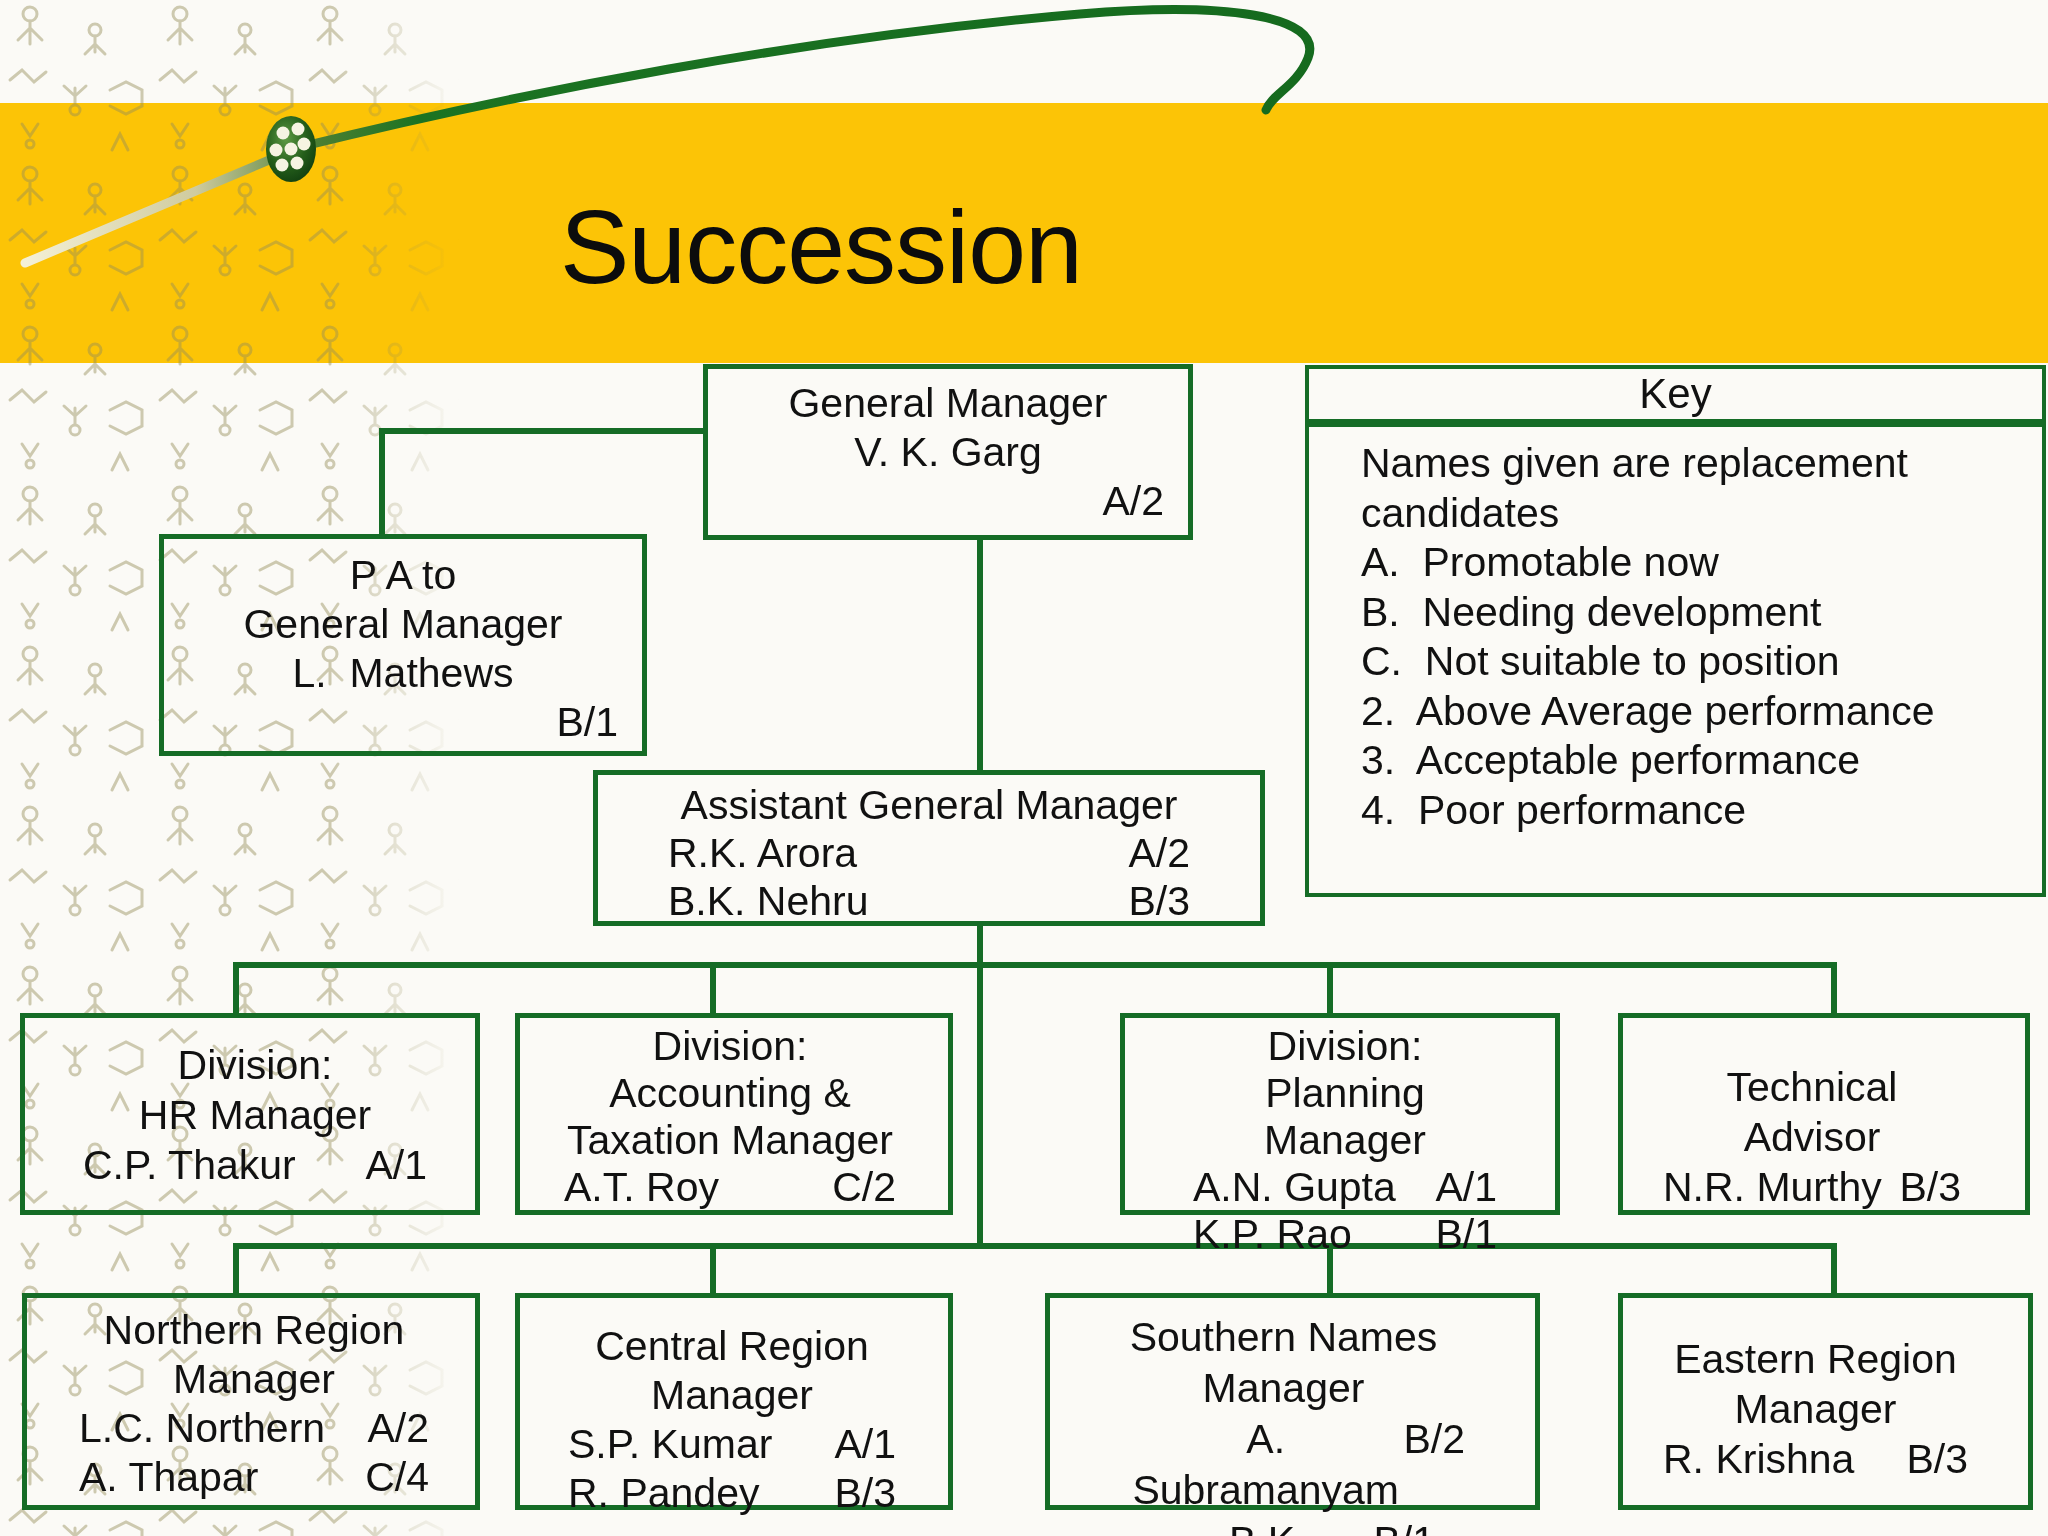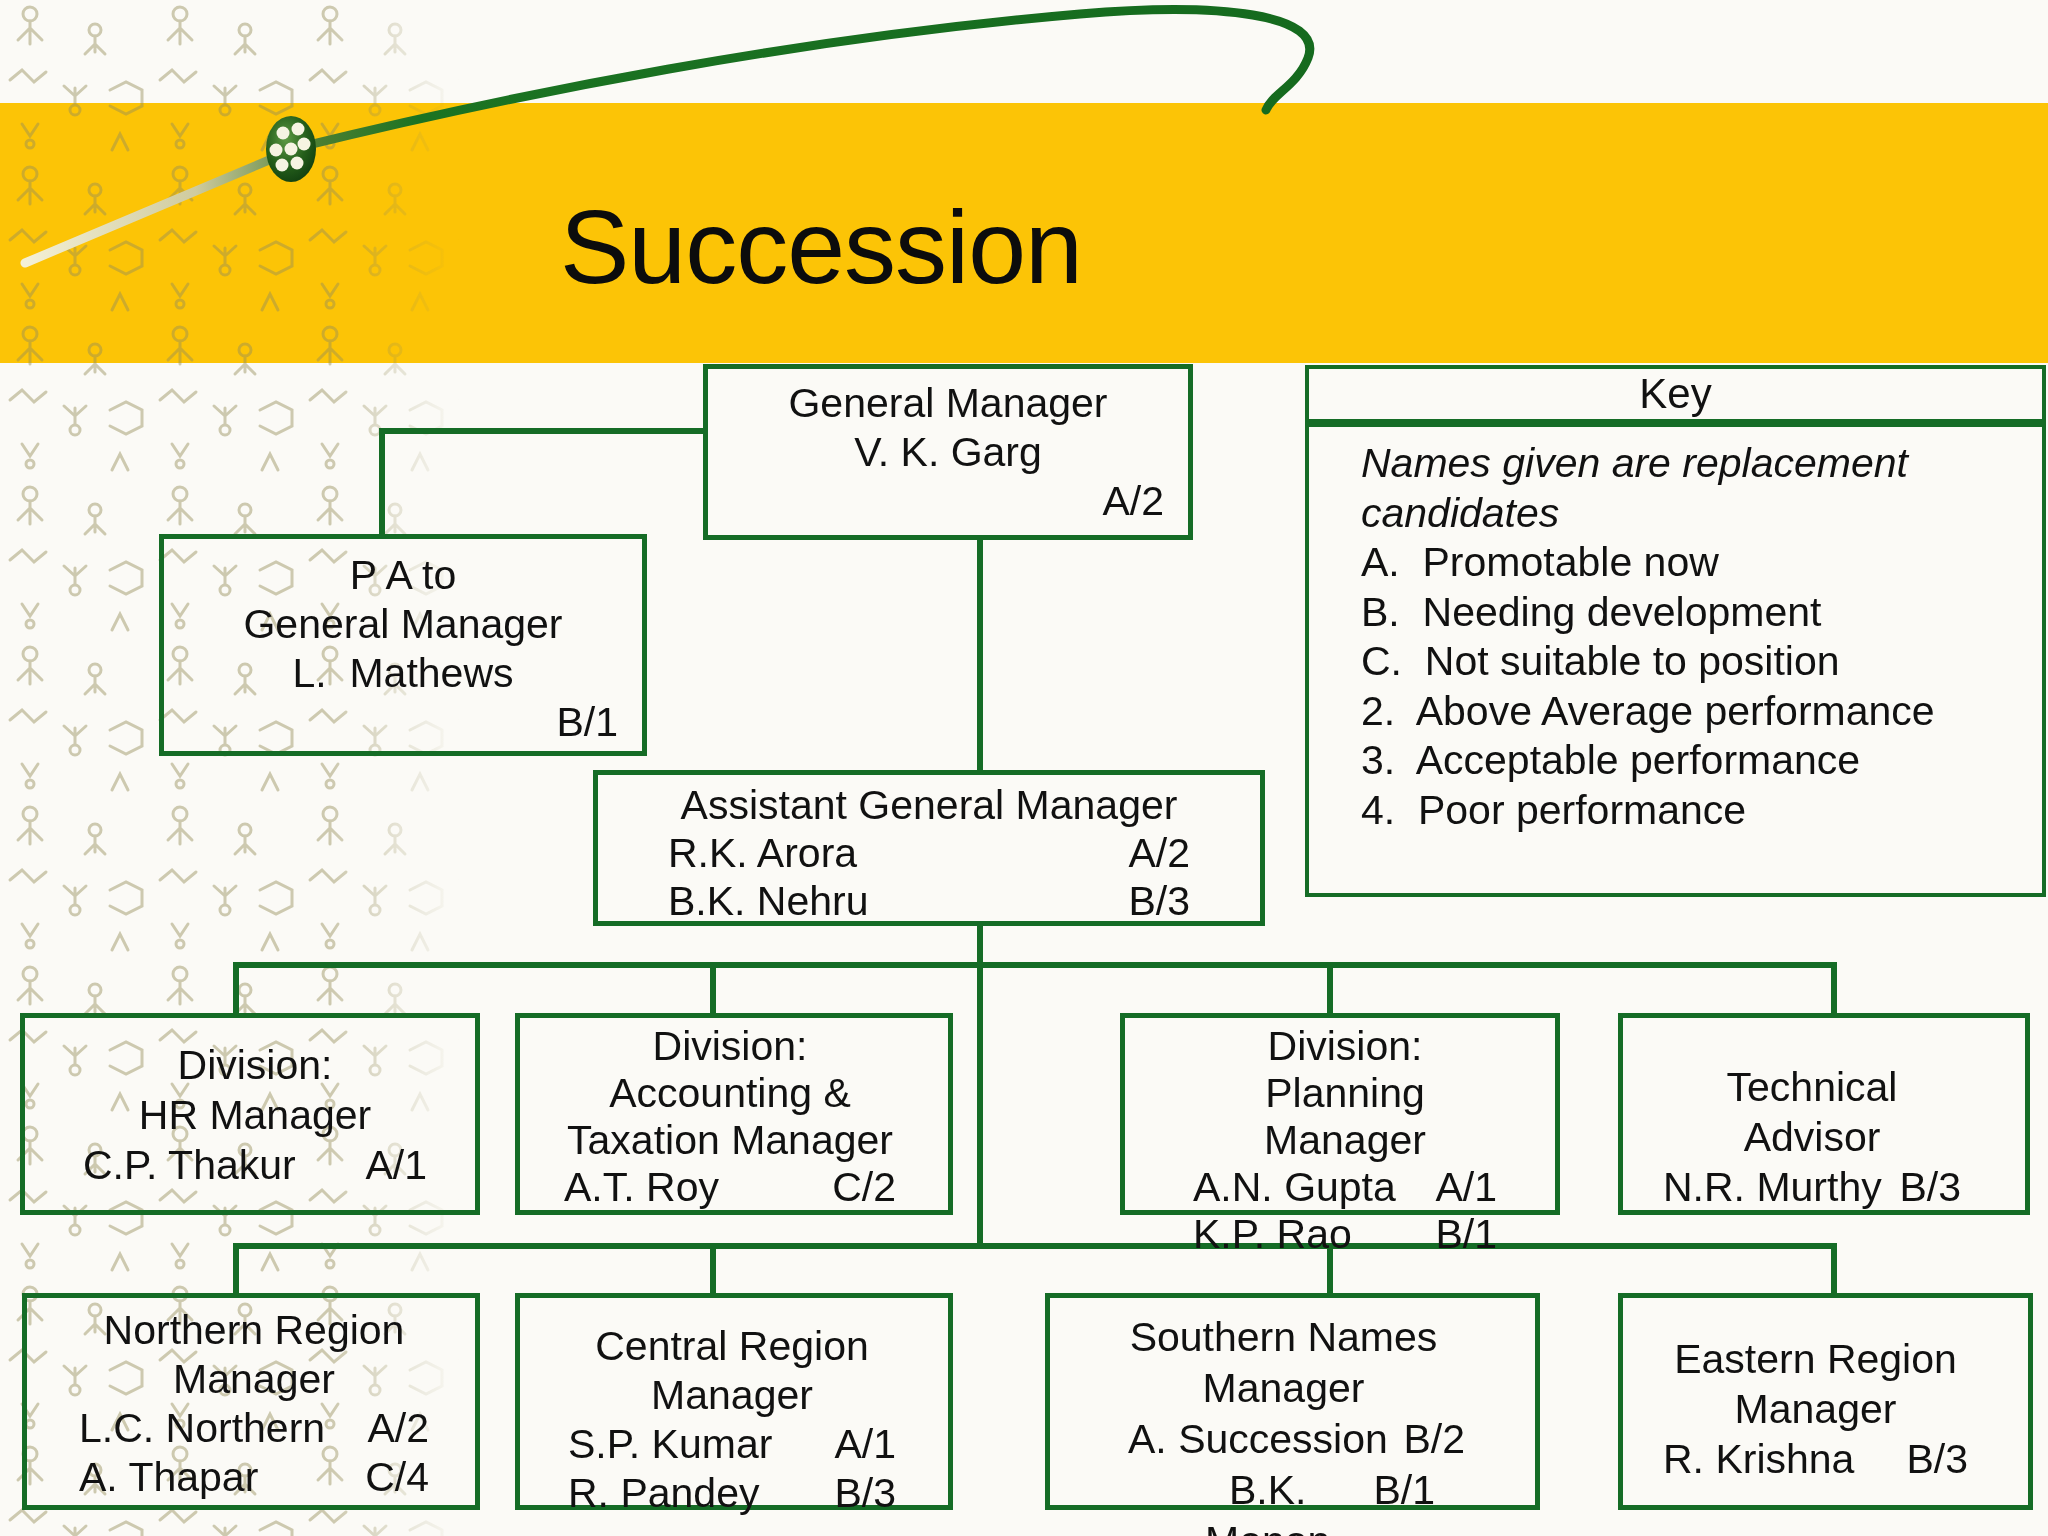--- a/index.html
+++ b/index.html
@@ -37,21 +37,21 @@
     position:absolute;box-sizing:border-box;border:4px solid var(--green);
     left:1305px;top:365px;width:741px;height:58px;
     font-size:42px;line-height:50px;text-align:center;
   }
   .key-body{
     position:absolute;box-sizing:border-box;border:4px solid var(--green);
     left:1305px;top:423px;width:741px;height:474px;
     font-size:41px;line-height:49.5px;text-align:left;
     padding:12px 16px 0 52px;
   }
-  .key-intro{font-style:italic;}
+  .key-intro{}
   .key-item{white-space:pre-wrap;}
   
   .b-gm{left:703px;top:364px;width:490px;height:176px;padding-top:10px;}
   .b-pa{left:159px;top:534px;width:488px;height:222px;padding-top:12px;}
   .b-agm{left:593px;top:770px;width:672px;height:156px;padding:6px 70px 0 70px;line-height:48px;}
   .b-hr{left:20px;top:1013px;width:460px;height:202px;padding:22px 48px 0 58px;line-height:50px;}
   .b-acc{left:515px;top:1013px;width:438px;height:202px;padding:5px 52px 0 44px;line-height:47px;}
   .b-plan{left:1120px;top:1013px;width:440px;height:202px;padding:5px 58px 0 68px;line-height:47px;}
   .b-tech{left:1618px;top:1013px;width:412px;height:202px;padding:44px 64px 0 40px;line-height:50px;}
   .b-north{left:22px;top:1293px;width:458px;height:217px;padding:8px 46px 0 52px;line-height:49px;}
@@ -238,21 +238,21 @@
     </div>
     <div class="prow">
       <span>R. Pandey</span>
       <span>B/3</span>
     </div>
   </div>
 
   <div class="obox b-south">
     <div class="line">Southern Names Manager</div>
     <div class="prow" style="padding-left:56px;padding-right:30px;">
-      <span>A. Succession</span>
+      <span>A. Subramanyam</span>
       <span>B/2</span>
     </div>
     <div class="prow" style="padding-left:90px;padding-right:60px;">
       <span>B.K. Menon</span>
       <span>B/1</span>
     </div>
   </div>
 
   <div class="obox b-east">
     <div class="line">Eastern Region</div>

